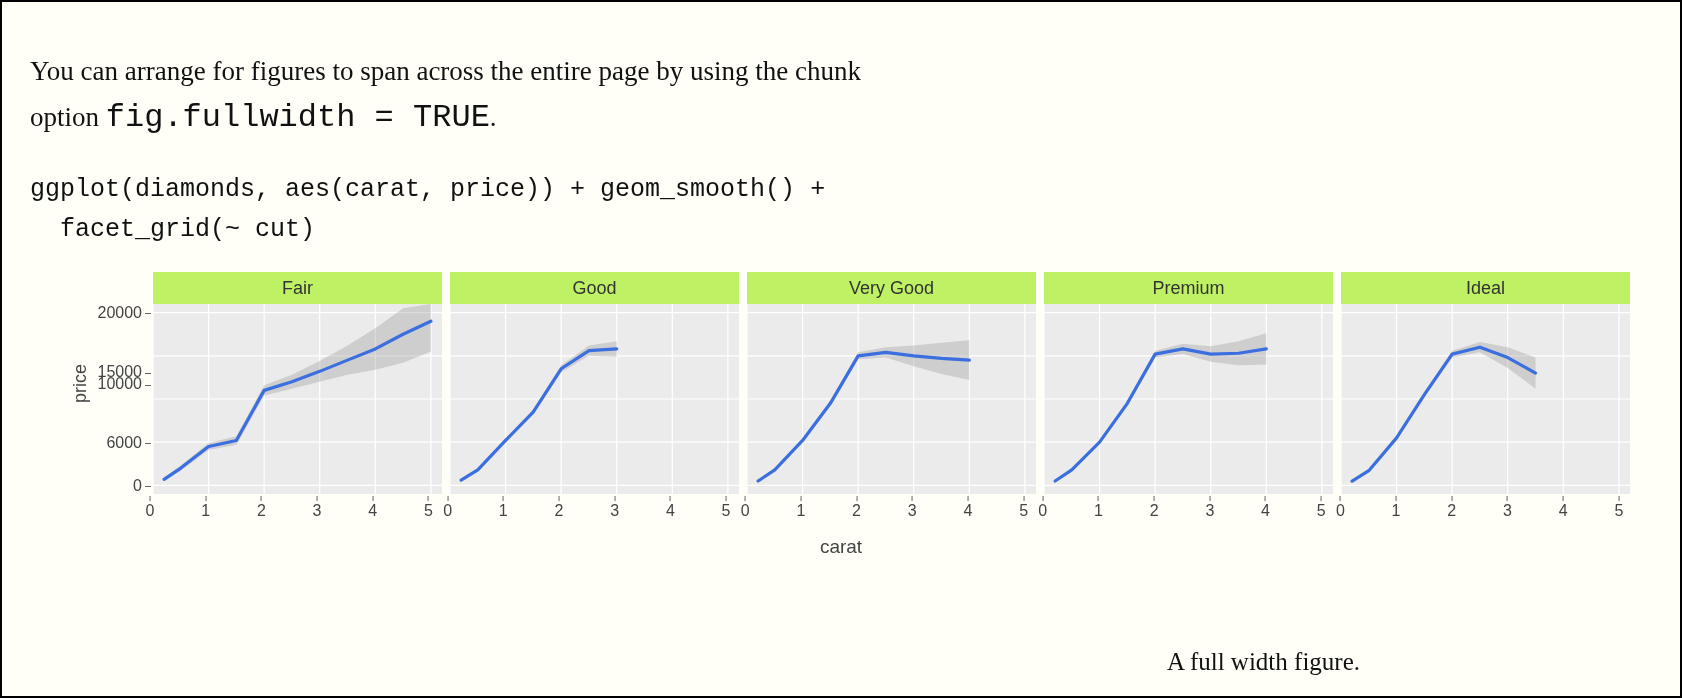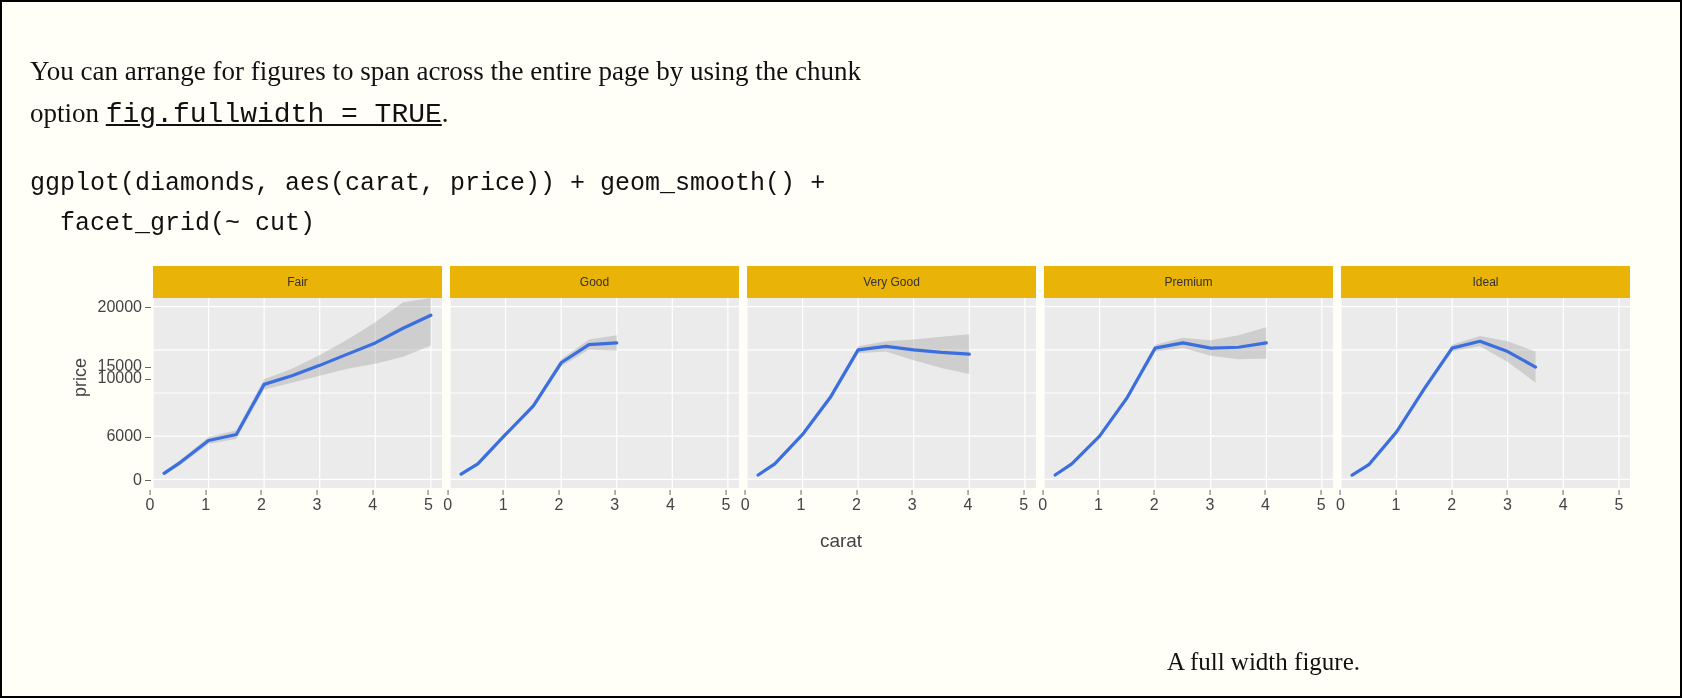--- a/index.html
+++ b/index.html
@@ -18,22 +18,21 @@
     background: #fffff8;
     position: relative;
   }
   .intro {
     font-size: 27px;
     line-height: 1.55;
     max-width: 900px;
   }
   .intro code {
     font-family: "Courier New", Courier, monospace;
-    font-size: 28px;
-    text-decoration: underline;
+    font-size: 32px;
   }
   .code-block {
     margin-top: 28px;
     font-family: "Courier New", Courier, monospace;
     font-size: 25px;
     line-height: 1.6;
     white-space: pre;
   }
   .chart-area {
     margin-top: 22px;
@@ -86,24 +85,24 @@
     display: flex;
     gap: 8px;
     flex: 1;
   }
   .facet {
     flex: 1;
     display: flex;
     flex-direction: column;
   }
   .strip {
-    background: #eab308;
+    background: #bef264;
     text-align: center;
     font-family: Arial, sans-serif;
-    font-size: 12px;
+    font-size: 18px;
     color: #333;
     padding: 6px 4px;
     height: 20px;
     line-height: 20px;
   }
   .panel {
     position: relative;
     background: #ebebeb;
     height: 190px;
     overflow: hidden;

